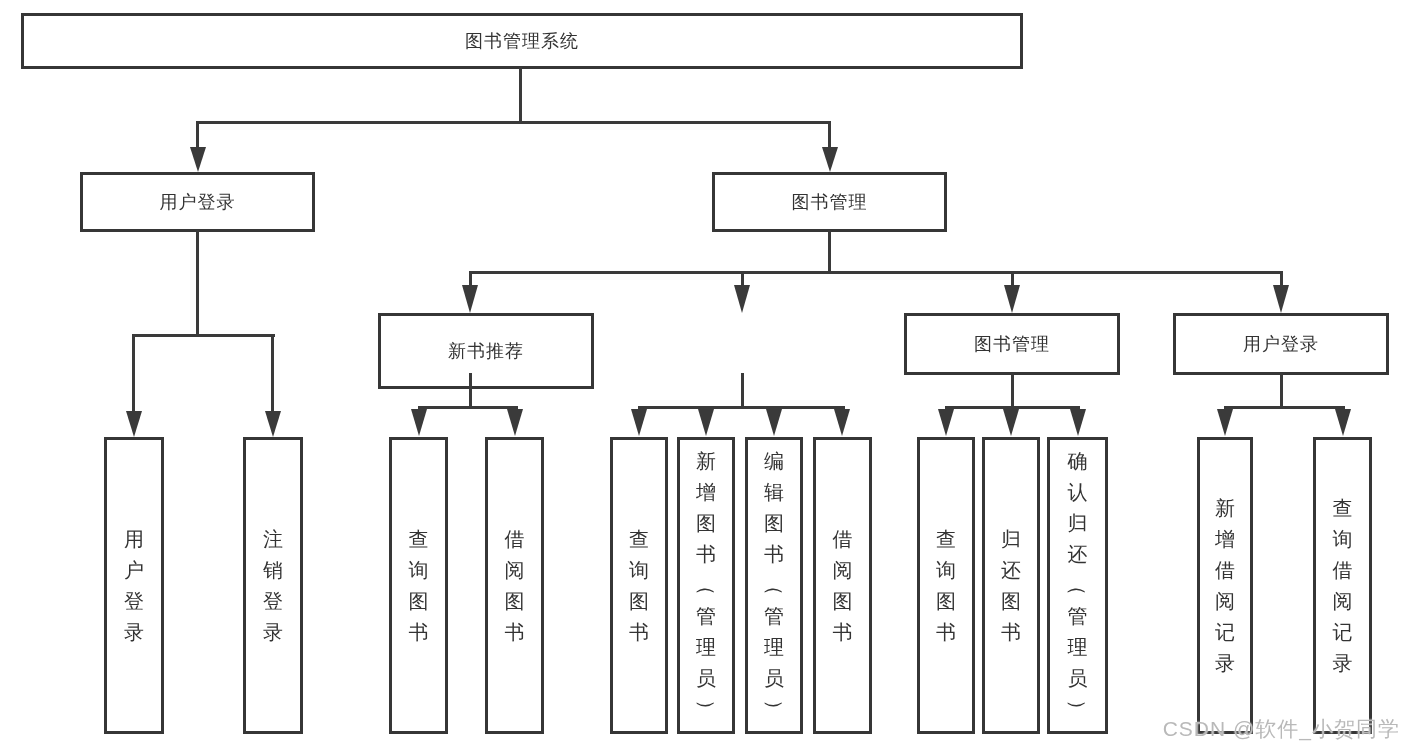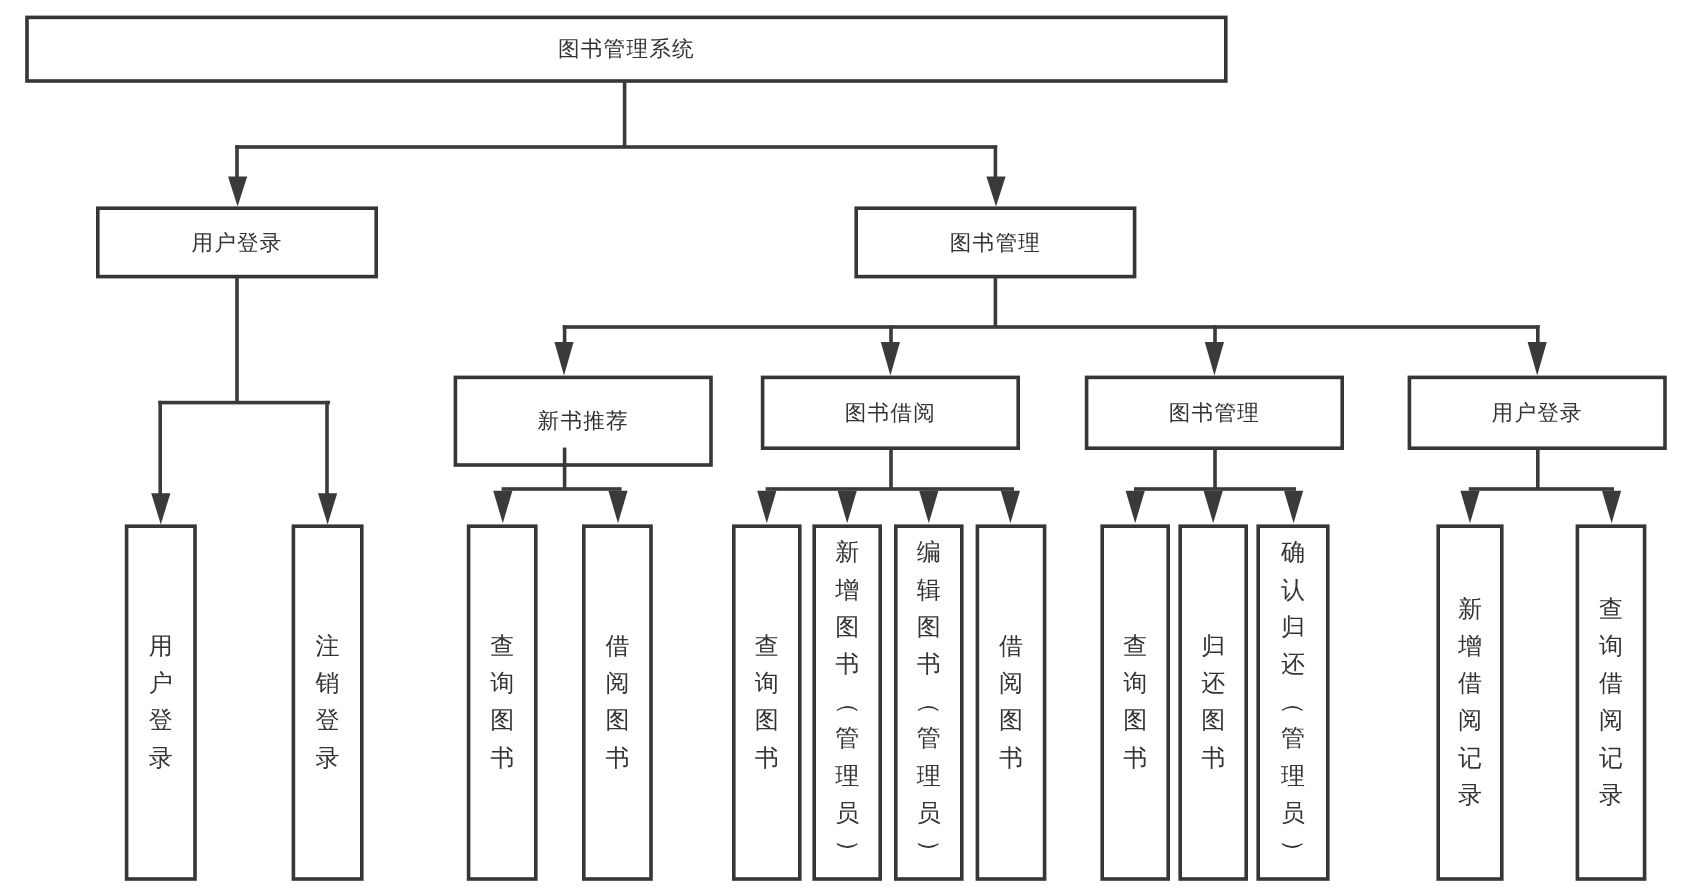--- a/index.html
+++ b/index.html
@@ -26,21 +26,20 @@
 <body>
 
 <div id="canvas">
 
   <div class="box hbox" style="left:21px;top:13px;width:1002px;height:56px;">图书管理系统</div>
 
   <div class="box hbox" style="left:80px;top:172px;width:235px;height:60px;">用户登录</div>
   <div class="box hbox" style="left:712px;top:172px;width:235px;height:60px;">图书管理</div>
 
   <div class="box hbox" style="left:362px;top:313px;width:216px;height:76px;margin-left:16px;">新书推荐</div>
-  <div class="box hbox" style="left:634px;top:313px;width:216px;height:62px;">图书借阅</div>
   <div class="box hbox" style="left:904px;top:313px;width:216px;height:62px;">图书管理</div>
   <div class="box hbox" style="left:1173px;top:313px;width:216px;height:62px;">用户登录</div>
 
   <div class="box vbox" style="left:104px;top:437px;width:60px;height:297px;">
       <span class="vchar">用</span>
       <span class="vchar">户</span>
       <span class="vchar">登</span>
       <span class="vchar">录</span>
     </div>
   <div class="box vbox" style="left:243px;top:437px;width:60px;height:297px;">
@@ -180,14 +179,15 @@
   <div class="line" style="left:945px;top:406px;width:135px;height:3px;"></div>
   <div class="arrow a27" style="left:938px;top:409px;"></div>
   <div class="arrow a27" style="left:1003px;top:409px;"></div>
   <div class="arrow a27" style="left:1070px;top:409px;"></div>
 
   <div class="line" style="left:1280px;top:373px;width:3px;height:35px;"></div>
   <div class="line" style="left:1224px;top:406px;width:121px;height:3px;"></div>
   <div class="arrow a27" style="left:1217px;top:409px;"></div>
   <div class="arrow a27" style="left:1335px;top:409px;"></div>
 
+  <div id="watermark">CSDN @软件_小贺同学</div>
 
 </div>
 
 </body></html>

